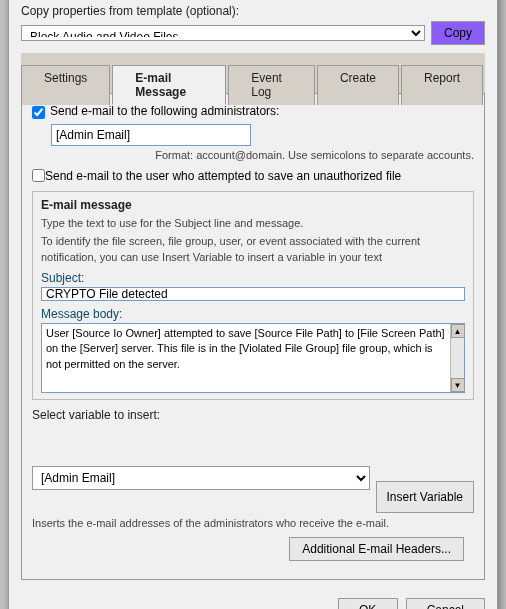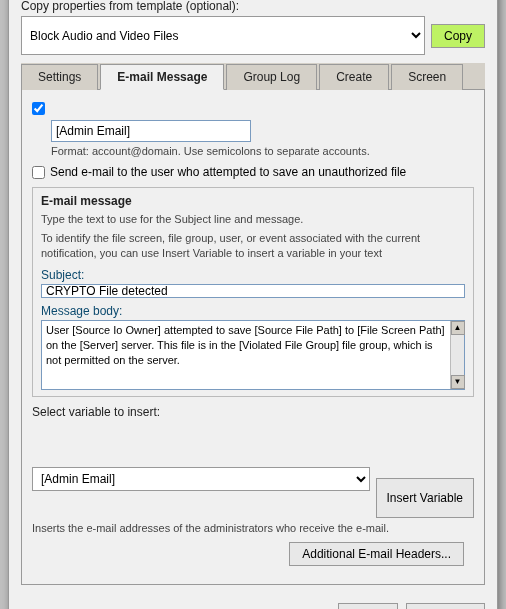--- a/index.html
+++ b/index.html
@@ -58,47 +58,47 @@
       font-size: 12px;
       color: #222;
       margin-bottom: 3px;
     }
     .copy-select {
       flex: 1;
       padding: 3px 4px;
       font-size: 12px;
       border: 1px solid #999;
       background: white;
-      height: 39px;
+      height: 16px;
     }
     .copy-btn {
       padding: 3px 12px;
       font-size: 12px;
       border: 1px solid #999;
-      background: #bef264;
+      background: #8b5cf6;
       cursor: pointer;
       height: 24px;
       white-space: nowrap;
     }
     .tabs {
       display: flex;
       border-bottom: 1px solid #999;
       margin-bottom: 0;
       background: #d4d0c8;
     }
     .tab {
-      padding: 5px 16px;
+      padding: 5px 22px;
       font-size: 12px;
       border: 1px solid #999;
       border-bottom: none;
       background: #d4d0c8;
       cursor: pointer;
       margin-right: 2px;
       position: relative;
-      top: 1px;
+      top: 12px;
       color: #222;
     }
     .tab.active {
       background: #f0f0f0;
       border-bottom: 1px solid #f0f0f0;
       font-weight: 600;
       z-index: 1;
     }
     .tab-content {
       border: 1px solid #999;
@@ -123,25 +123,25 @@
       height: 22px;
       margin-left: 19px;
       margin-bottom: 3px;
       background: white;
     }
     .format-text {
       font-size: 11px;
       color: #444;
       margin-left: 19px;
       margin-bottom: 8px;
+      text-align: right;
     }
     .check-row2 {
       display: flex;
       align-items: center;
-      gap: 5px;
       margin-bottom: 8px;
     }
     .email-message-group {
       border: 1px solid #bbb;
       padding: 6px 8px;
       margin-bottom: 8px;
     }
     .group-title {
       font-size: 12px;
       font-weight: 600;
@@ -228,21 +228,21 @@
       border: 1px solid #999;
       background: white;
       height: 24px;
     }
     .insert-var-btn {
       padding: 3px 10px;
       font-size: 12px;
       border: 1px solid #999;
       background: #e8e8e8;
       cursor: pointer;
-      height: 40px;
+      height: 32px;
       white-space: nowrap;
       margin-top: 38px;
     }
     .variable-desc {
       font-size: 11px;
       color: #444;
       margin-top: 4px;
     }
     .bottom-actions {
       display: flex;
@@ -298,34 +298,35 @@
     </div>
 
     <div class="tabs">
       <div class="tab">
         <span>Settings</span>
       </div>
       <div class="tab active">
         <span>E-mail Message</span>
       </div>
       <div class="tab">
-        <span>Group Log</span>
+        <span>Event Log</span>
       </div>
       <div class="tab">
         <span>Create</span>
       </div>
       <div class="tab">
-        <span>Screen</span>
+        <span>Report</span>
       </div>
     </div>
 
     <div class="tab-content">
       
       <div class="check-row">
         <input type="checkbox" checked="" style="">
+        <label>Send e-mail to the following administrators:</label>
       </div>
       <input type="text" class="admin-input" value="[Admin Email]" style="">
       <div class="format-text">Format: account@domain. Use semicolons to separate accounts.</div>
 
       
       <div class="check-row2">
         <input type="checkbox" style="">
         <label>Send e-mail to the user who attempted to save an unauthorized file</label>
       </div>
 

